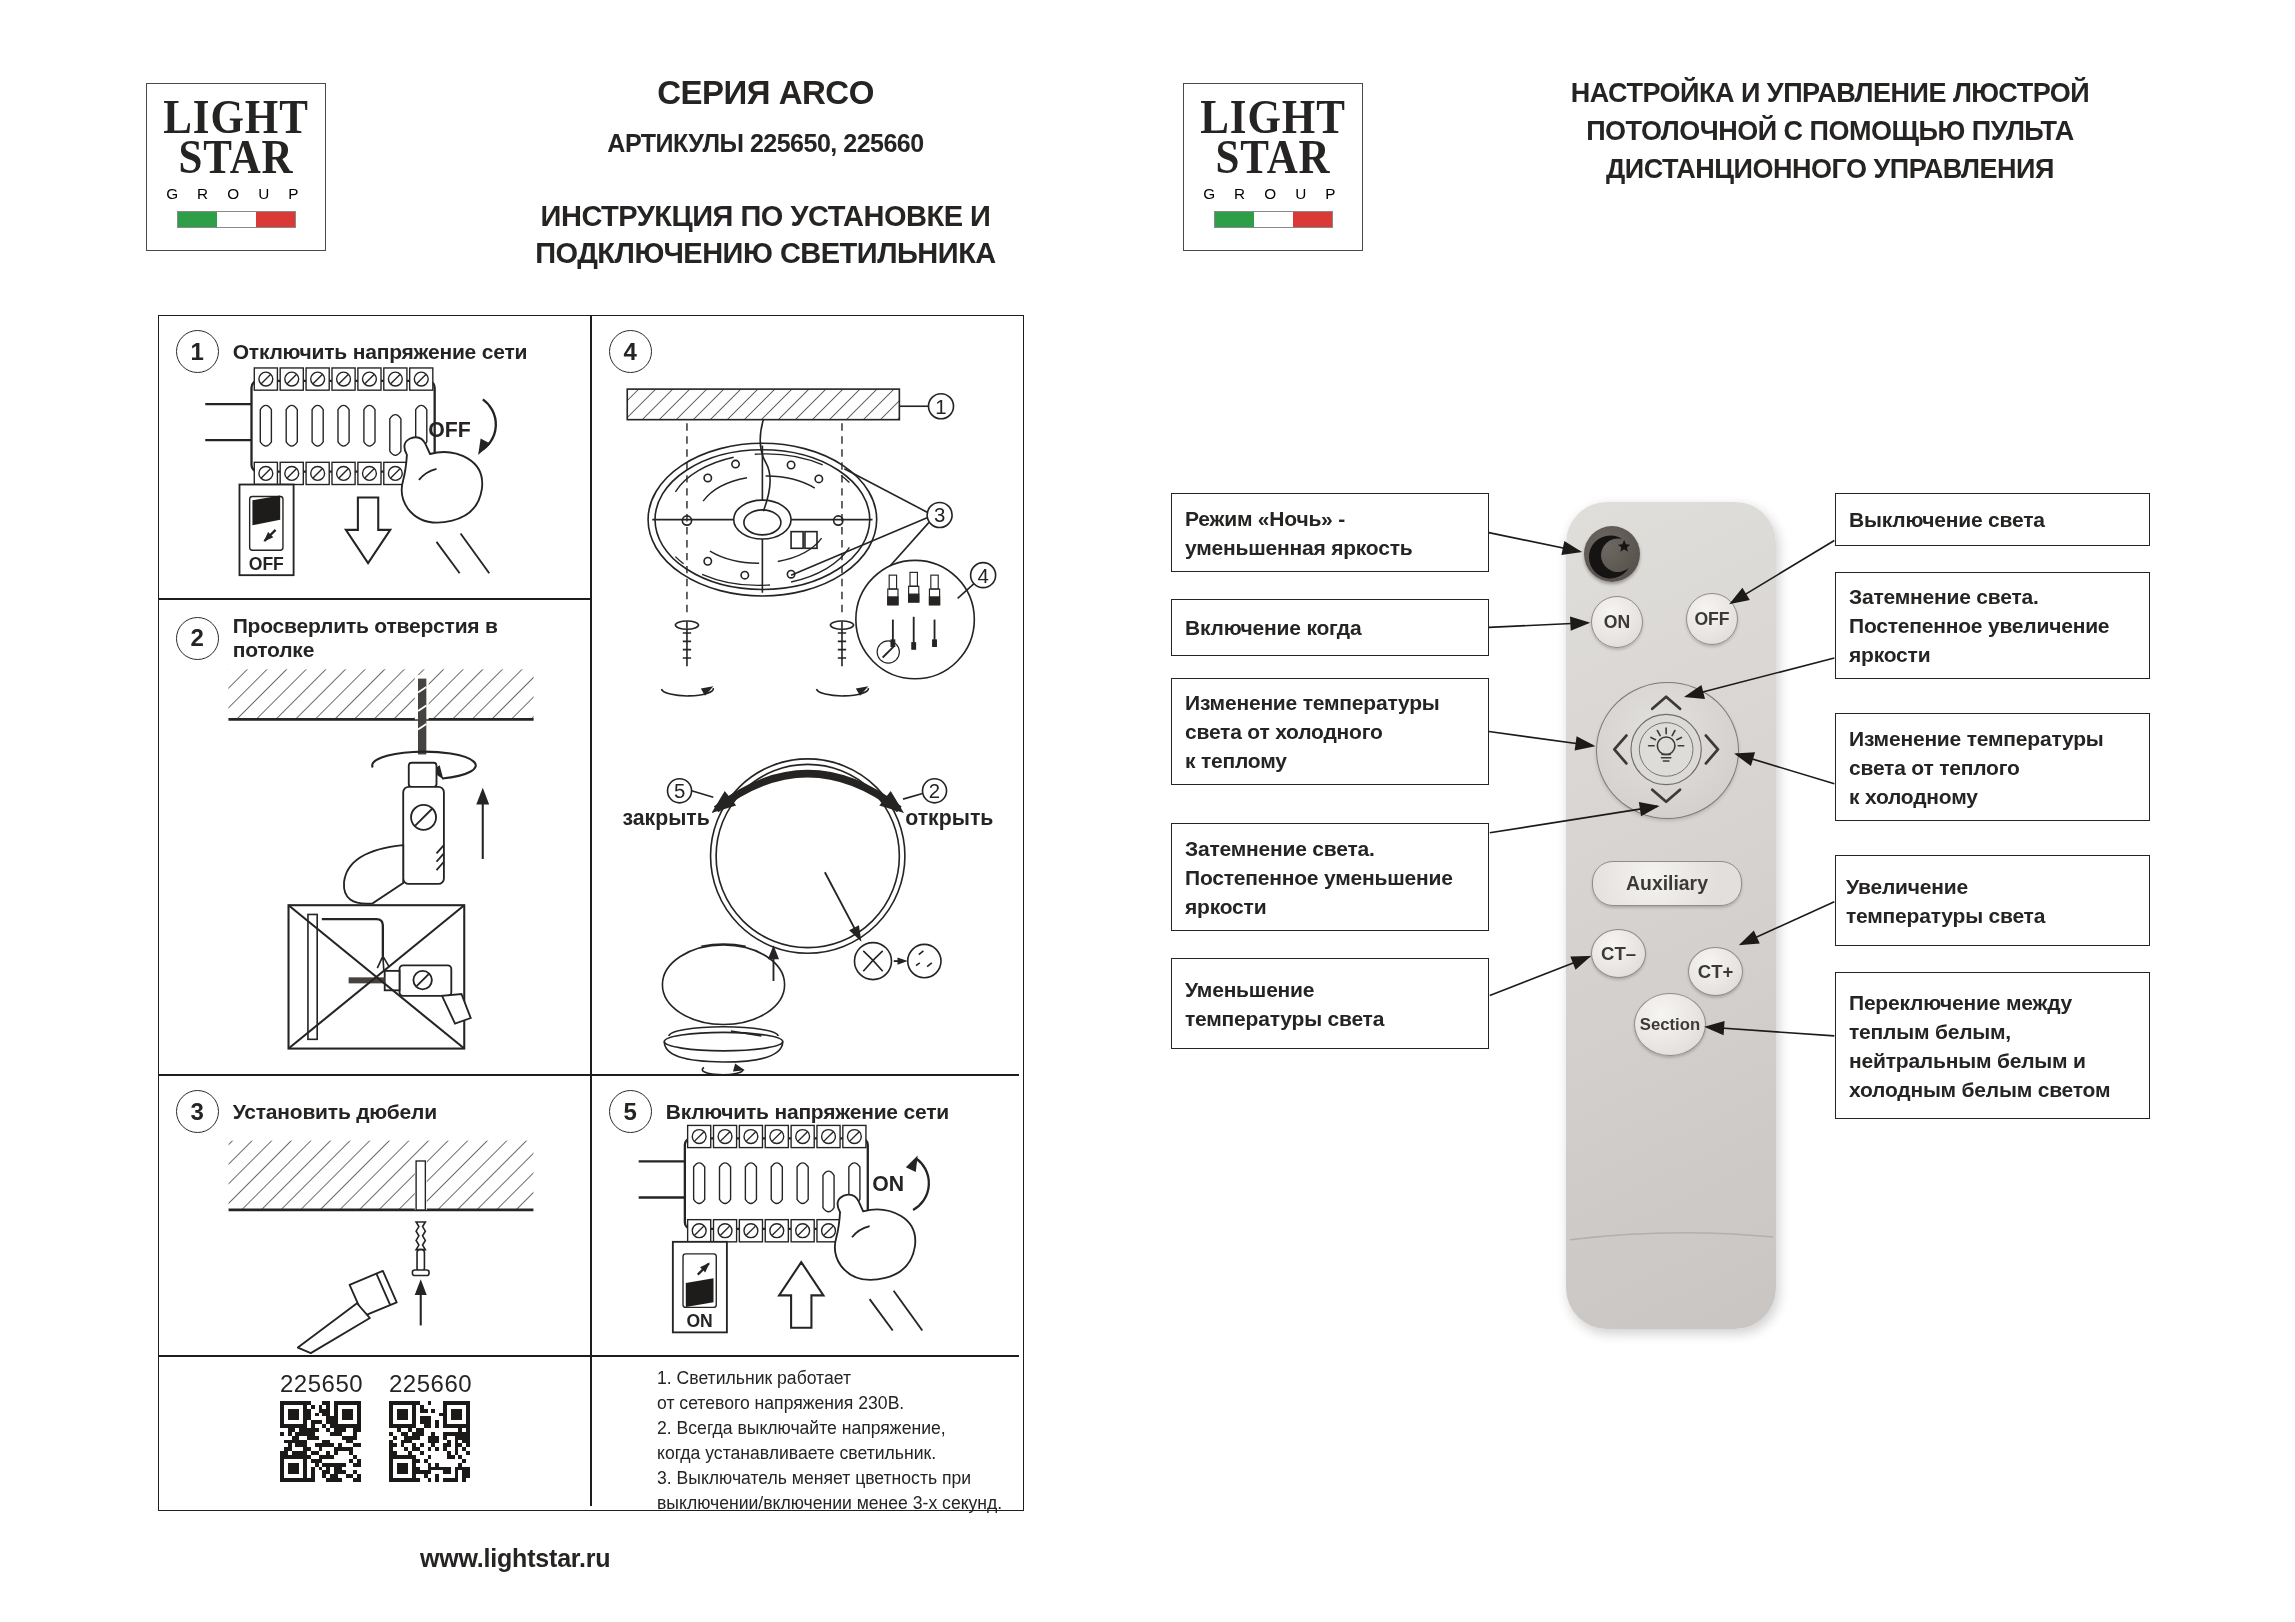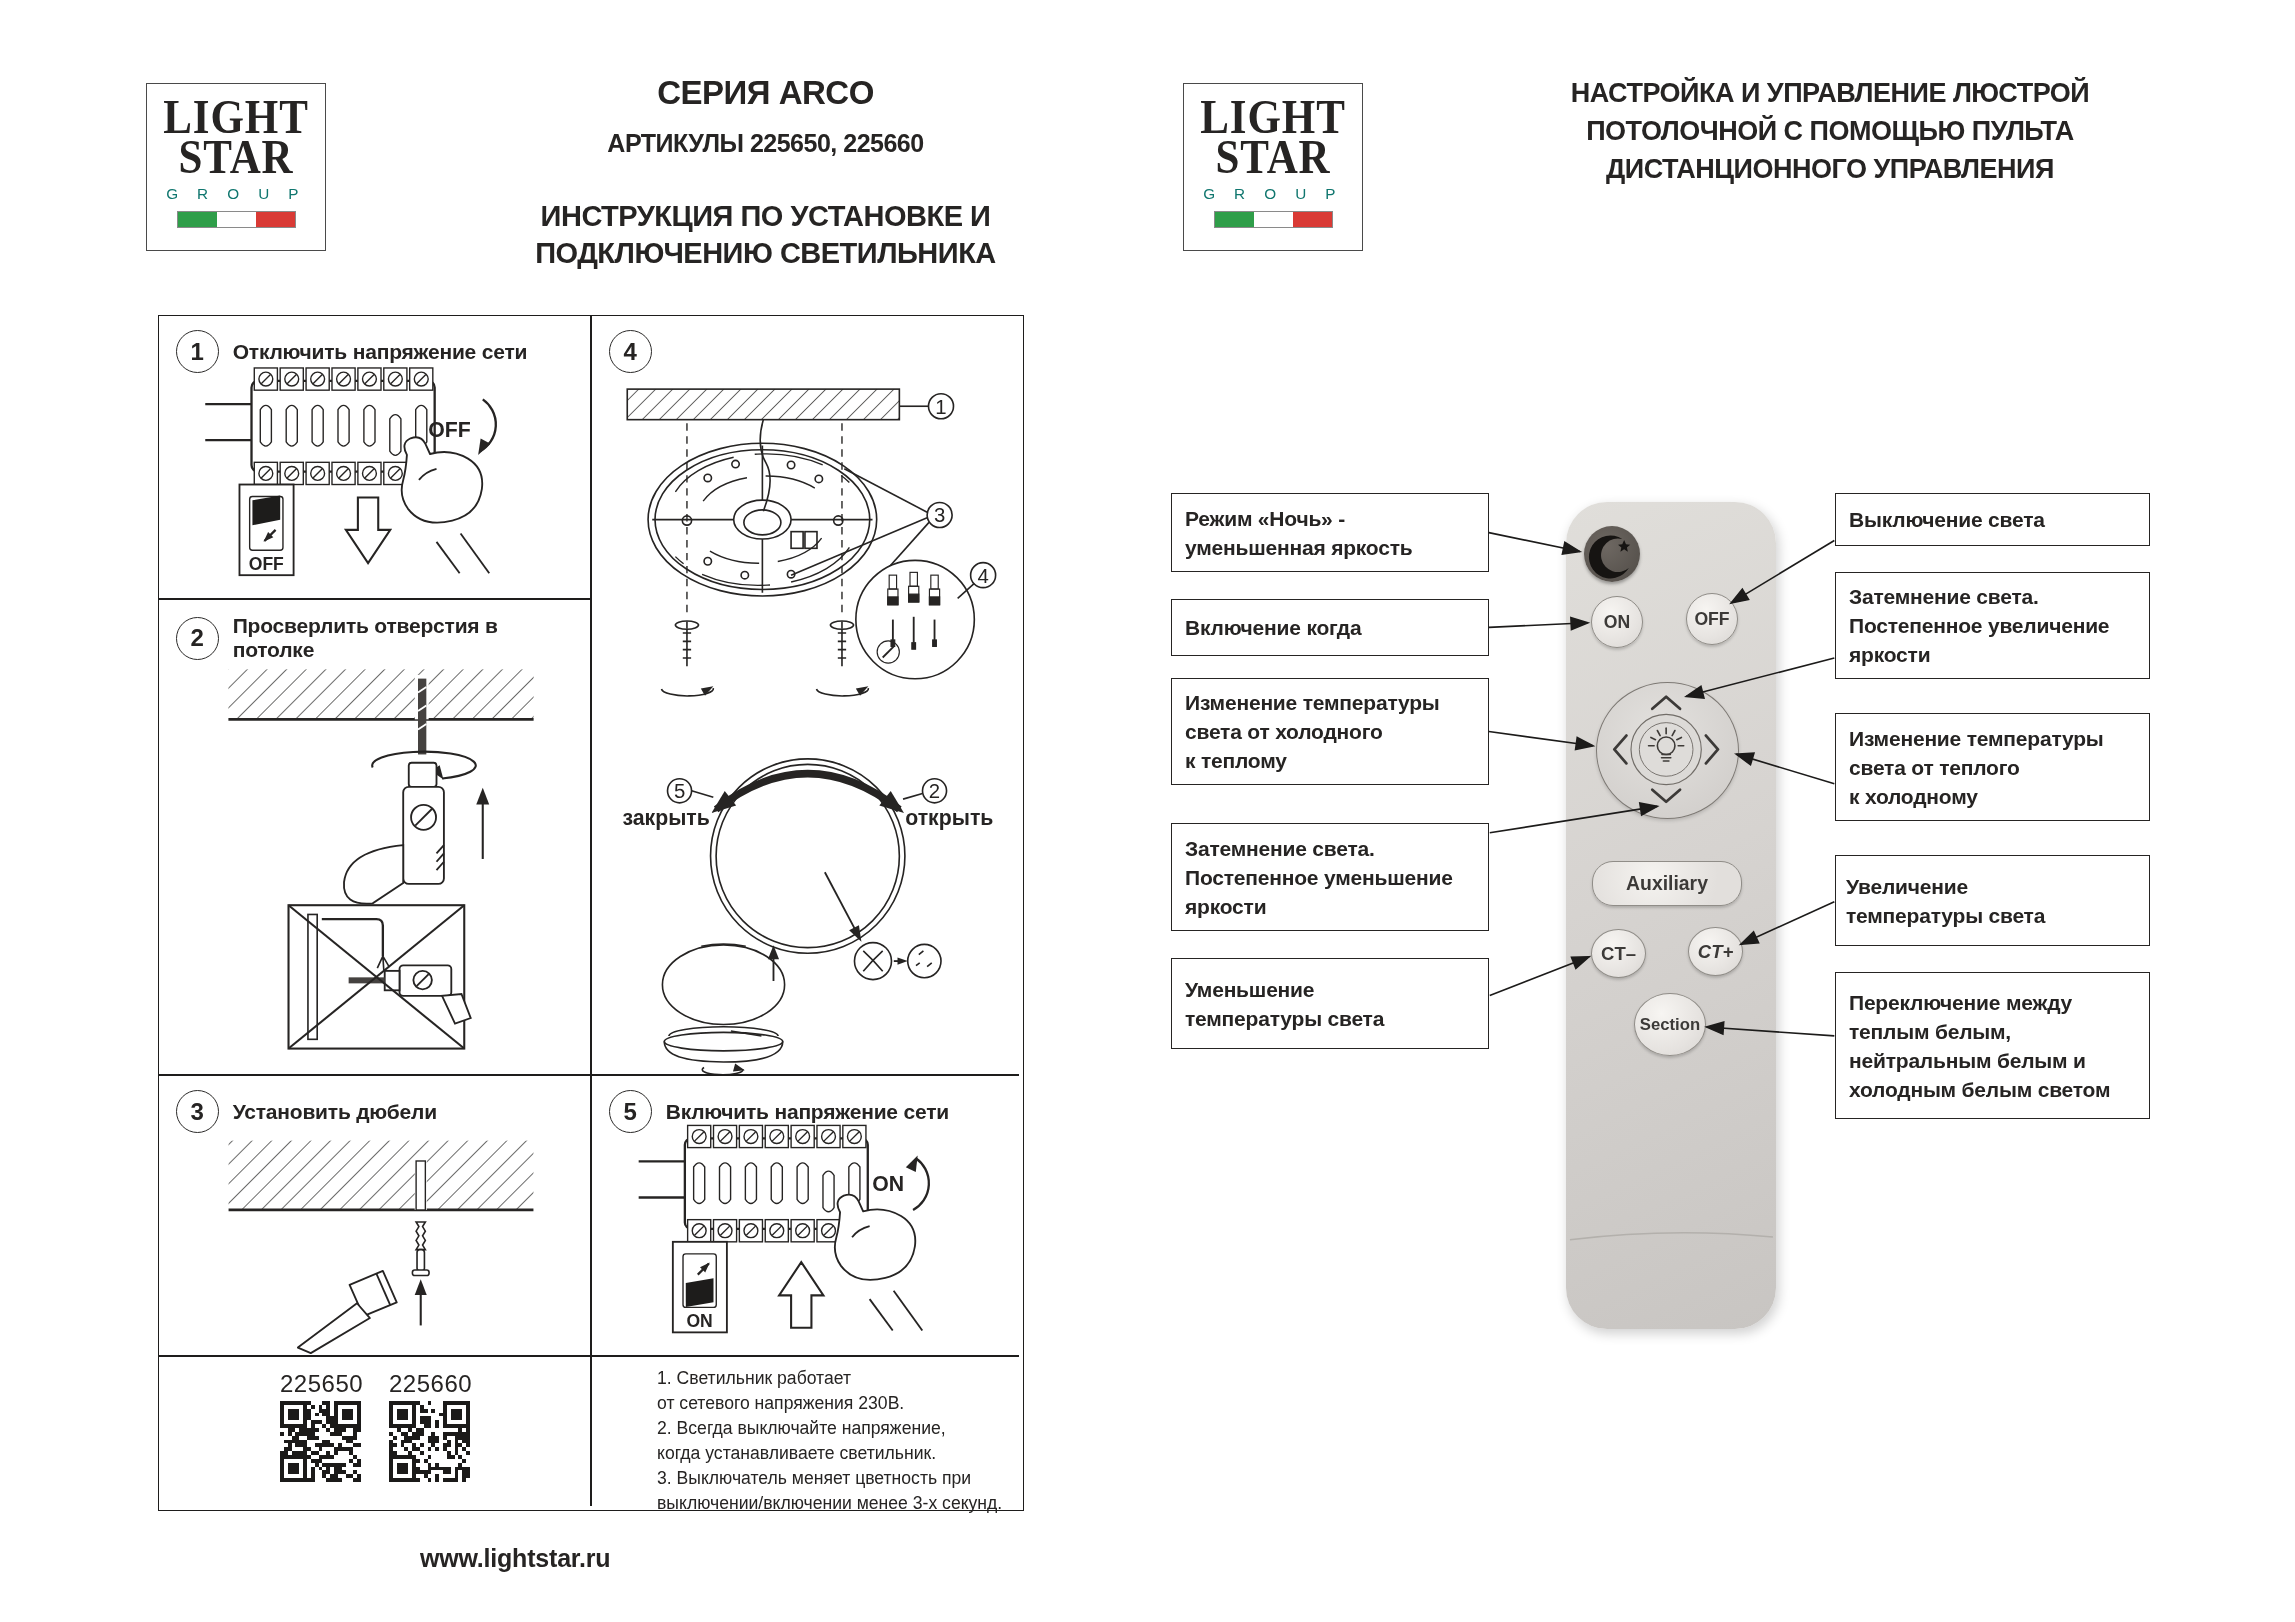--- a/index.html
+++ b/index.html
@@ -4,21 +4,21 @@
 <style>
   html,body{margin:0;padding:0;background:#ffffff;}
   body{width:2295px;height:1623px;position:relative;overflow:hidden;
        font-family:"Liberation Sans",sans-serif;color:#262423;}
   .abs{position:absolute;}
   
   .logo{position:absolute;width:178px;height:166px;border:1.4px solid #4a4a4a;background:#fff;
         display:flex;flex-direction:column;align-items:center;}
   .logo .lword{font-family:"Liberation Serif",serif;font-weight:700;font-size:43px;line-height:40px;
                letter-spacing:0.9px;color:#262423;transform:scaleY(1.15);}
-  .logo .lgroup{font-size:15.3px;letter-spacing:7.4px;color:#0f766e;margin-top:8.3px;}
+  .logo .lgroup{font-size:15.3px;letter-spacing:7.4px;color:#000000;margin-top:8.3px;}
   .flag{margin-top:7.4px;width:117px;height:15.7px;border:0.9px solid #8a8a8a;display:flex;}
   .flag div{flex:1;}
   
   .h-series{font-weight:700;font-size:33px;letter-spacing:-0.5px;}
   .h-art{font-weight:700;font-size:25px;letter-spacing:-0.5px;}
   .h-instr{font-weight:700;font-size:29px;line-height:37px;letter-spacing:-0.5px;}
   .h-right{font-weight:700;font-size:27px;line-height:38px;letter-spacing:-0.5px;}
   .h-right2{font-weight:700;font-size:31px;letter-spacing:-0.5px;}
   .tc{text-align:center;}
   
@@ -1026,21 +1026,21 @@
       <line x1="193" y1="514" x2="183" y2="509"></line>
     </g>
     <path d="M8,1595 Q226,1568 447,1589" stroke="#b3b0ac" stroke-width="3" fill="none"></path>
   </svg>
   <div class="pillbtn" style="font-size:19.4px;">
     <span>Auxiliary</span>
   </div>
   <div class="rbtn" style="left:25px;top:427px;width:53px;height:47px;font-size:18.5px;">
     <span>CT–</span>
   </div>
-  <div class="rbtn" style="left:122px;top:425px;width:53px;height:47px;font-size:18.5px;font-style:italic;">
+  <div class="rbtn" style="left:122px;top:445px;width:53px;height:47px;font-size:18.5px;">
     <span>CT+</span>
   </div>
   <div class="rbtn" style="left:68px;top:491px;width:70px;height:61px;font-size:16.7px;border-radius:50%;">
     <span>Section</span>
   </div>
 </div>
 
 <svg class="abs" style="left:0;top:0;pointer-events:none;" width="2295" height="1623" viewBox="0 0 4962 3508">
   <g stroke="#1c1b1a" stroke-width="3.5" fill="#1c1b1a">
     <line x1="3219" y1="1151" x2="3416" y2="1192"></line>

